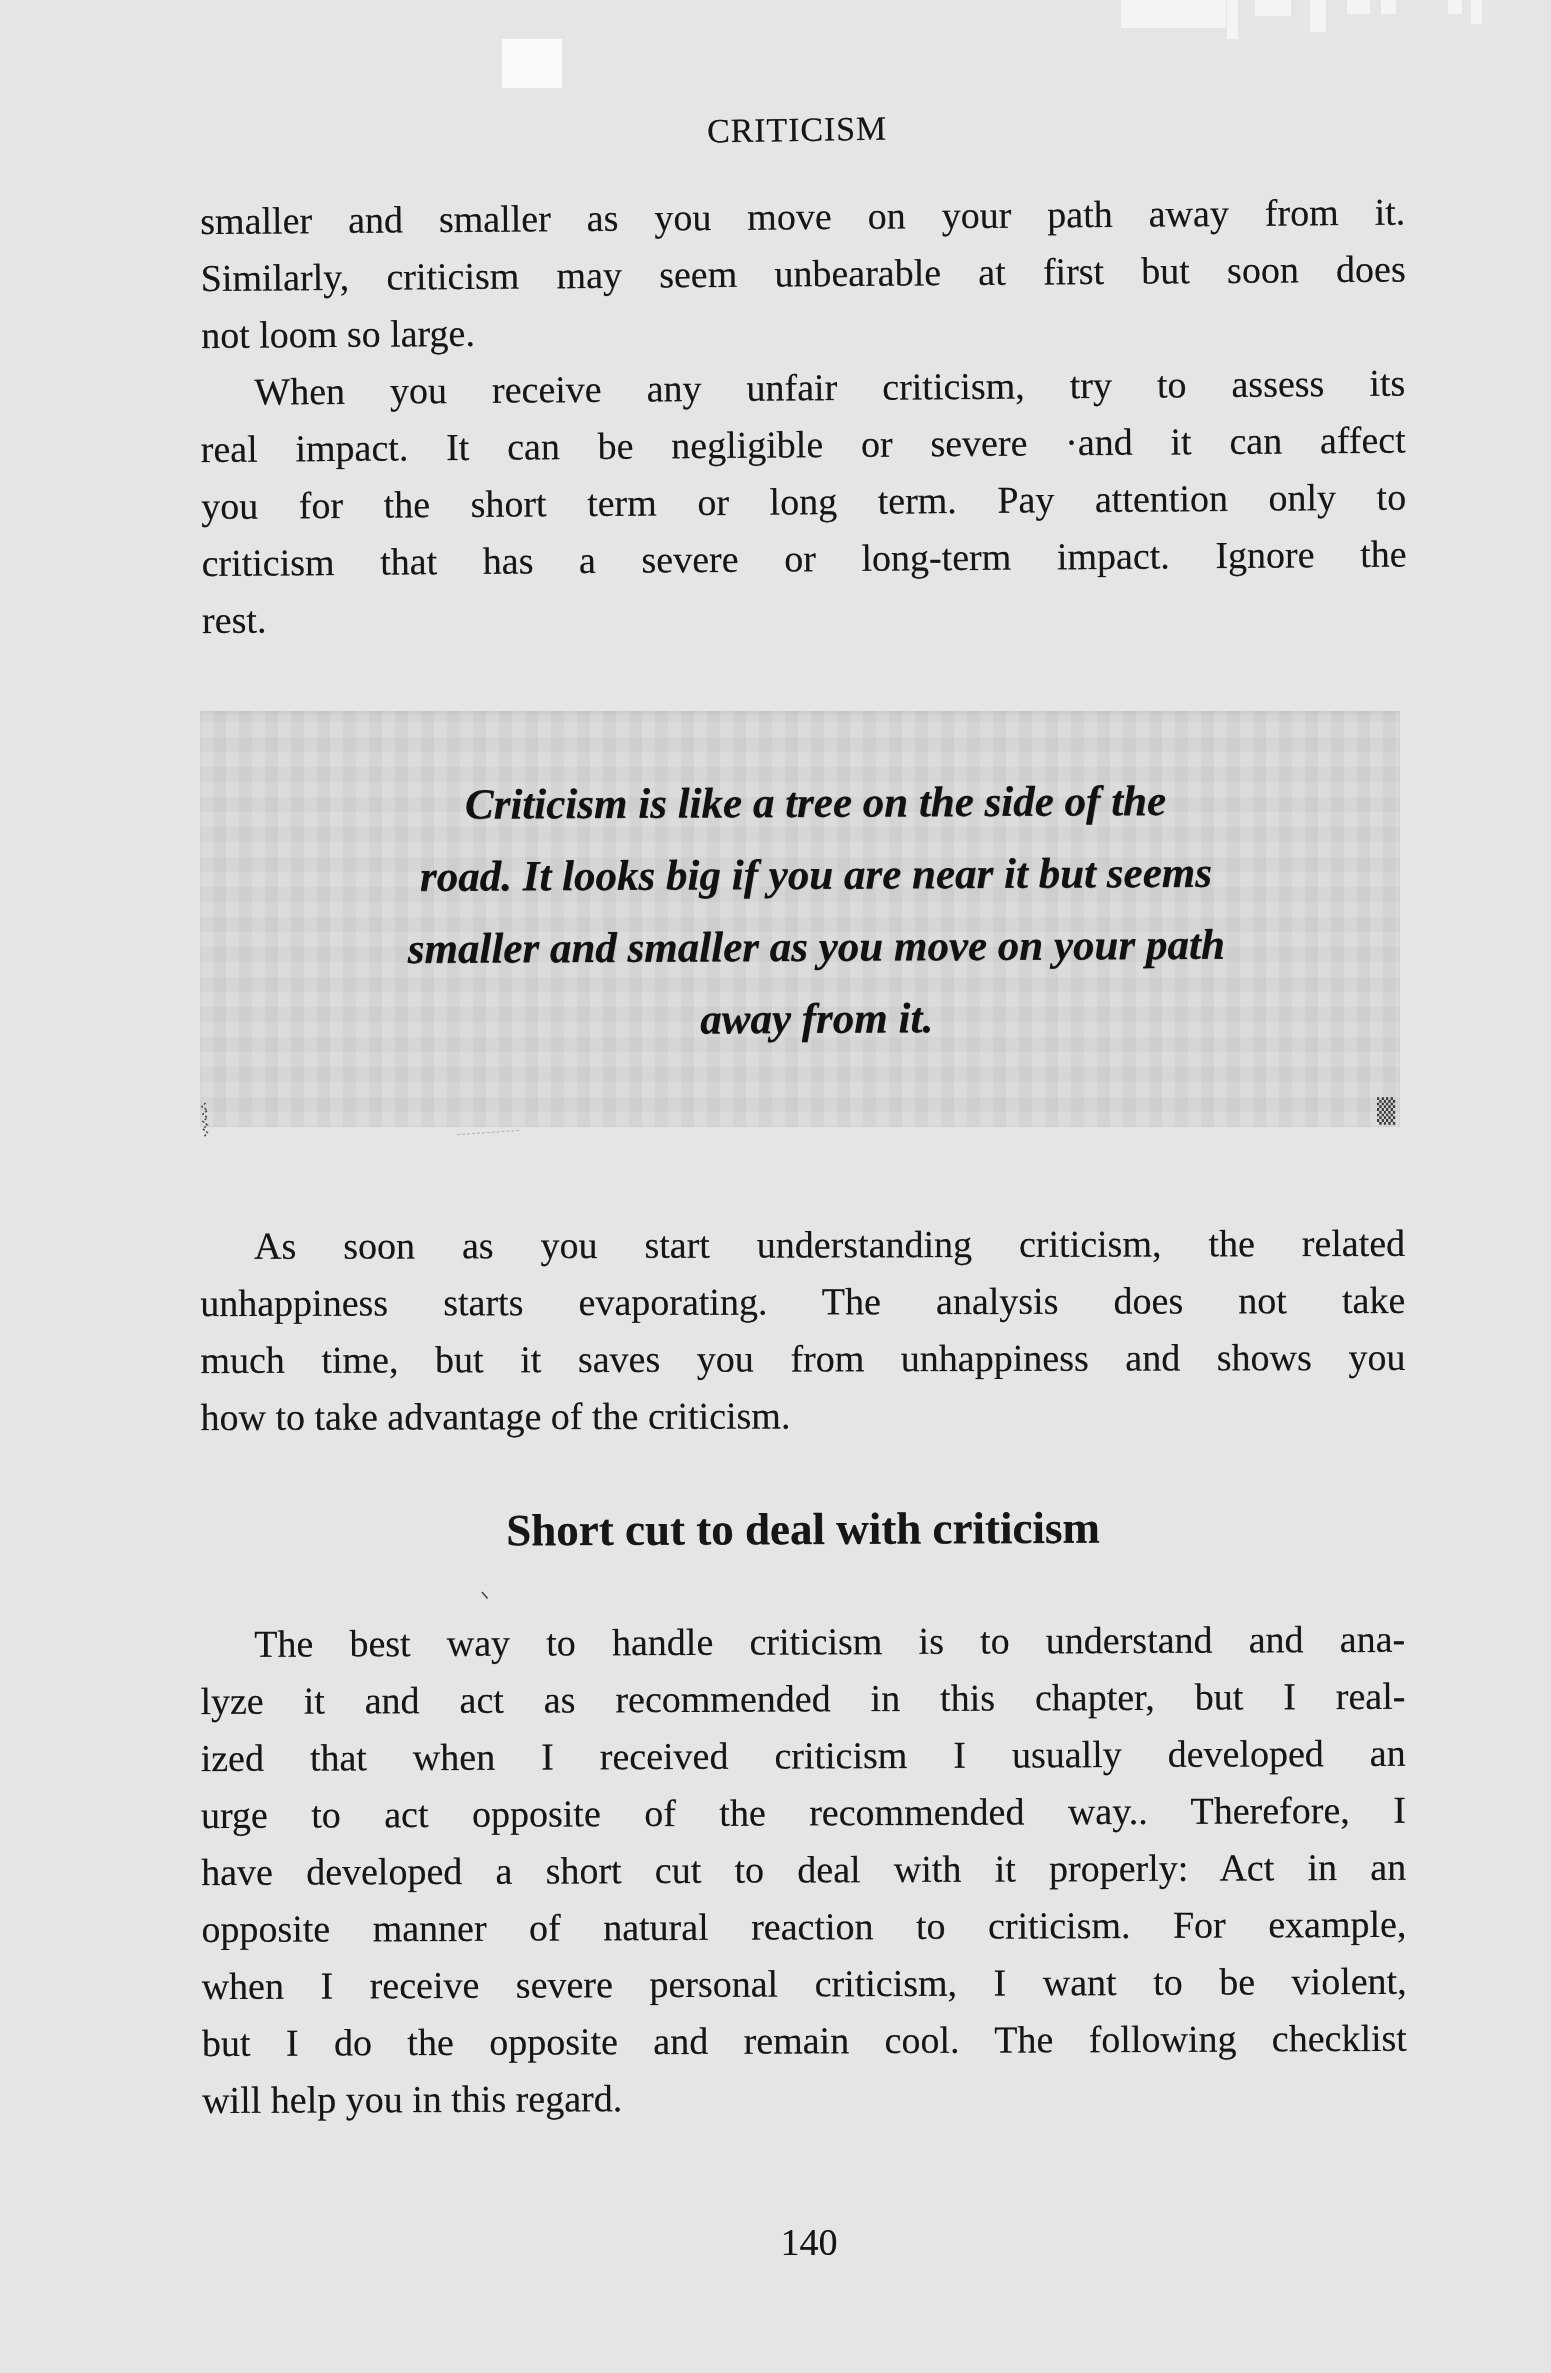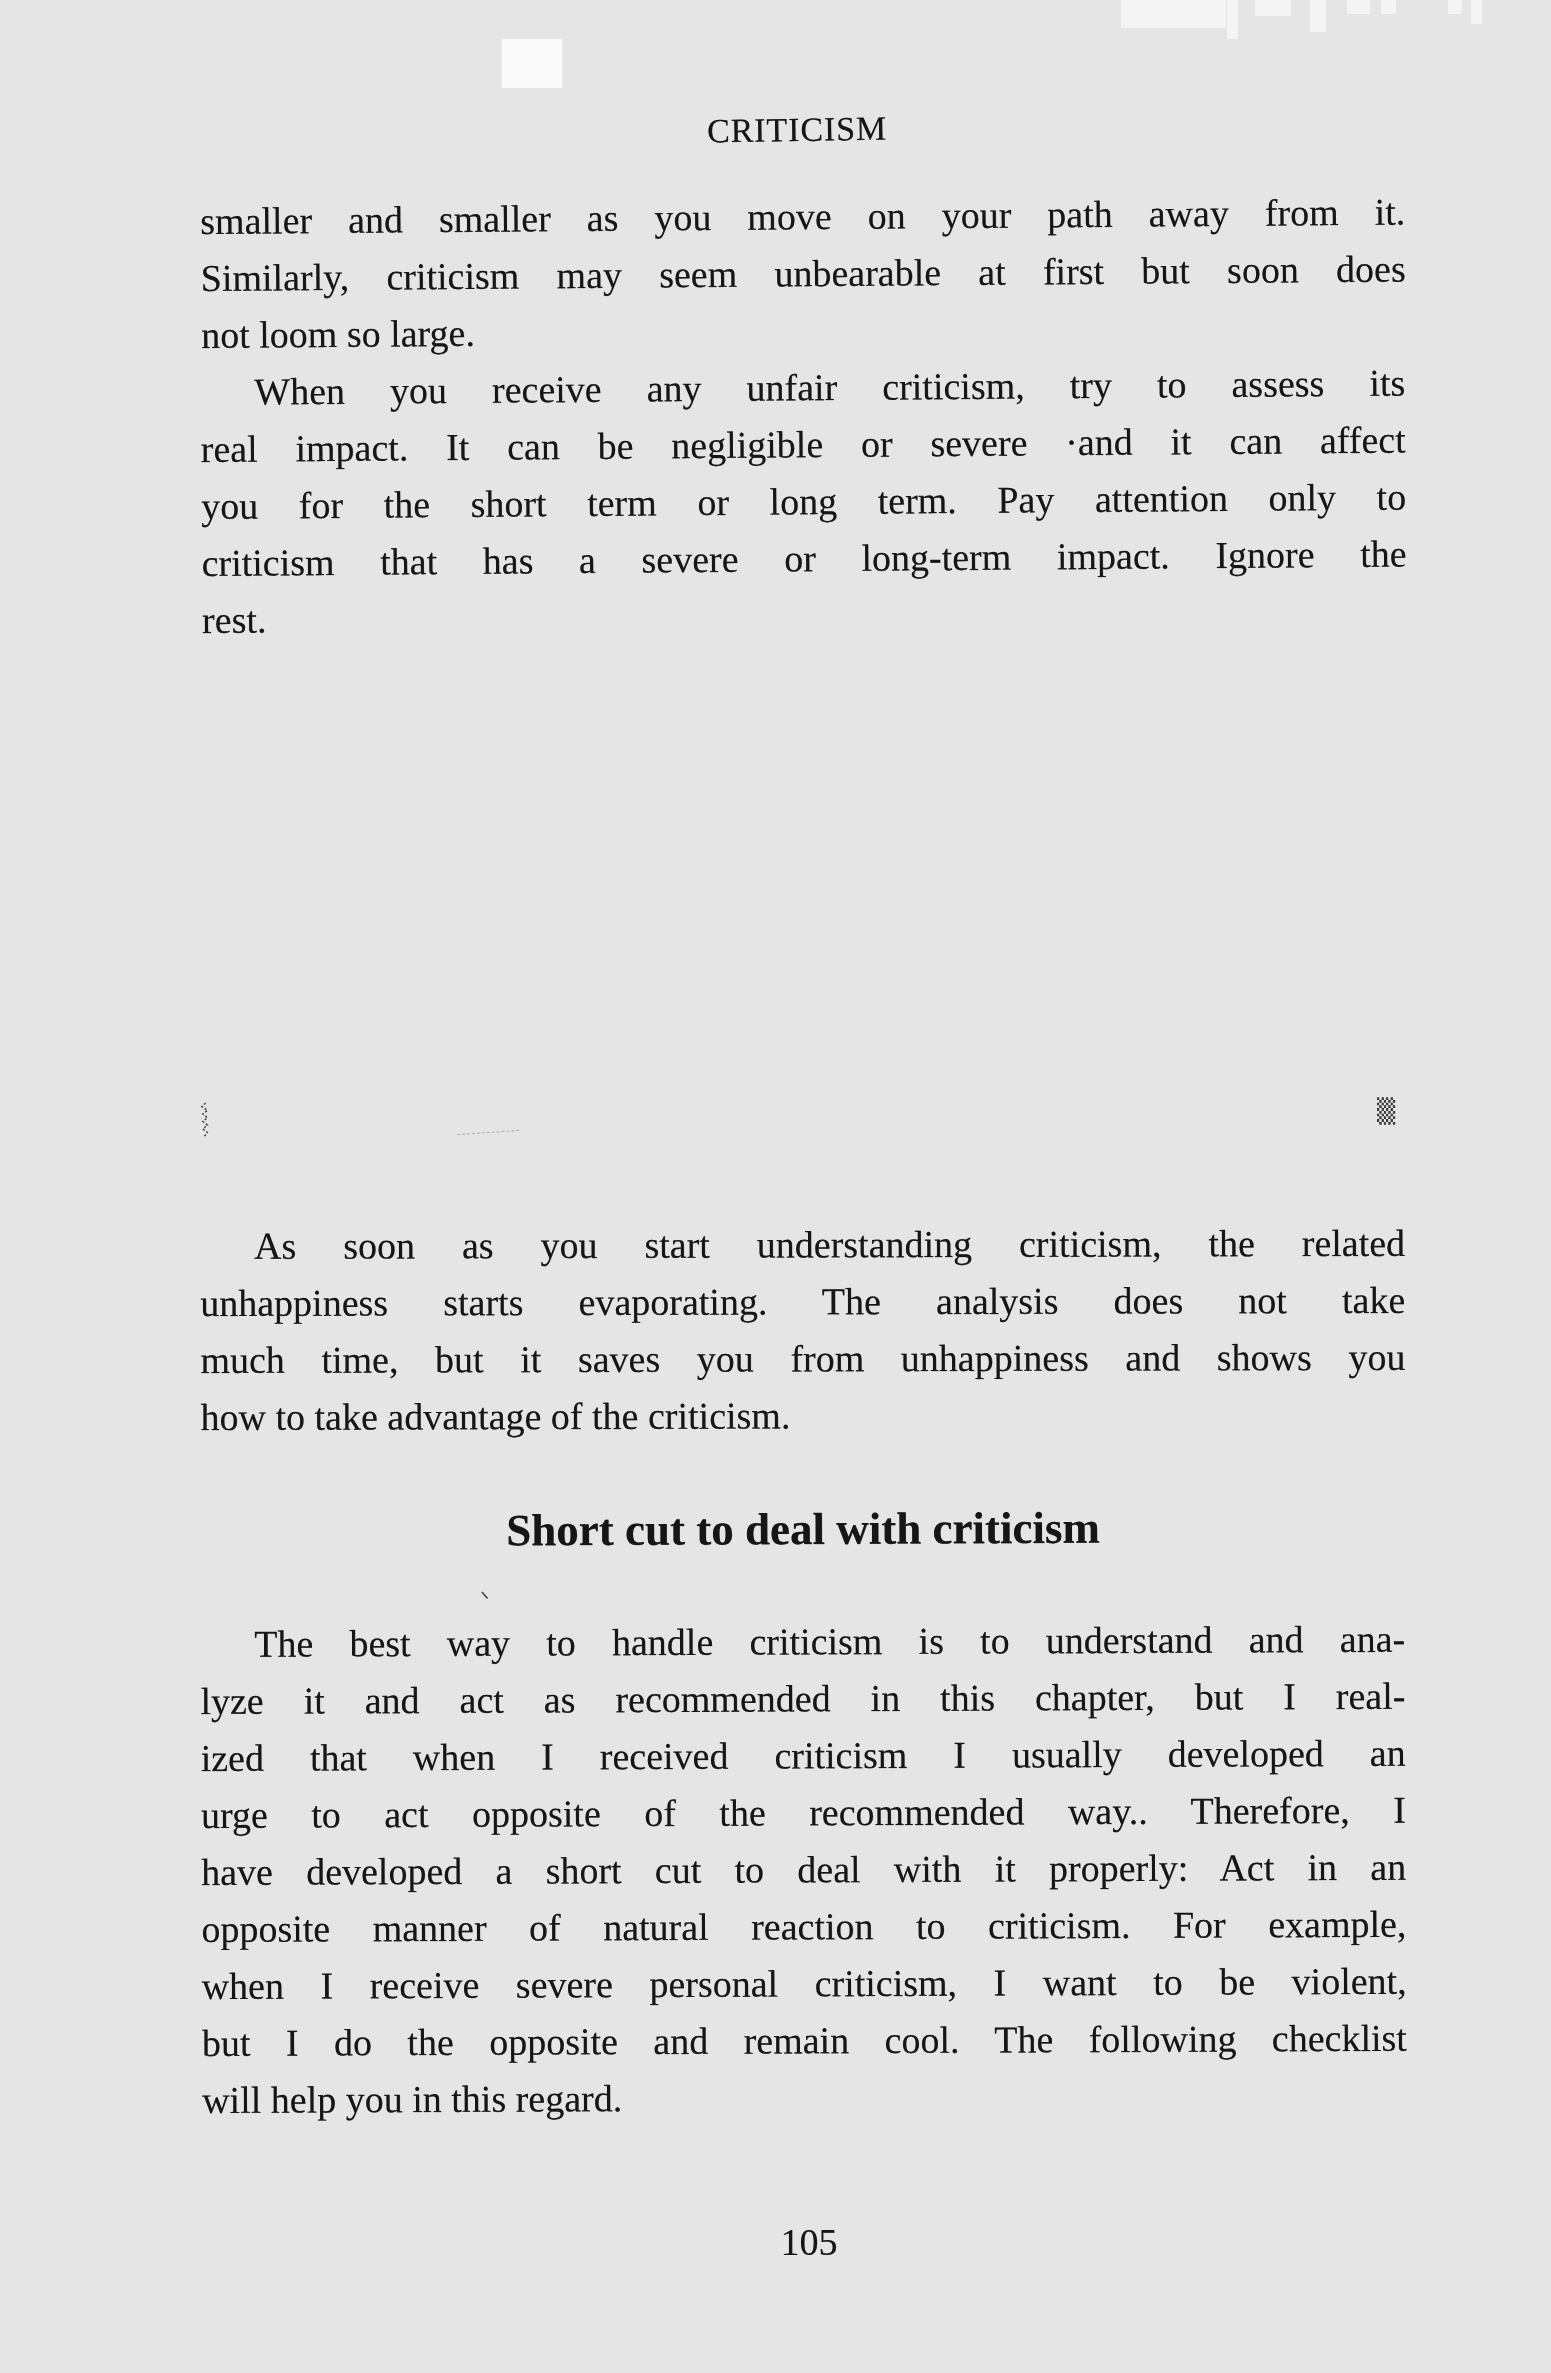--- a/index.html
+++ b/index.html
@@ -114,20 +114,28 @@
   </div>
 
   <div class="block" id="b1b">
     <div class="ln j ind">When you receive any unfair criticism, try to assess its</div>
     <div class="ln j">real impact. It can be negligible or severe ·and it can affect</div>
     <div class="ln j">you for the short term or long term. Pay attention only to</div>
     <div class="ln j">criticism that has a severe or long-term impact. Ignore the</div>
     <div class="ln l">rest.</div>
   </div>
 
+  <div class="qbox">
+    <div class="qtext">
+      <div class="qln">Criticism is like a tree on the side of the</div>
+      <div class="qln">road. It looks big if you are near it but seems</div>
+      <div class="qln">smaller and smaller as you move on your path</div>
+      <div class="qln">away from it.</div>
+    </div>
+  </div>
 
   <div class="squiggle">
     <svg width="11.2" height="37" viewBox="0 0 12 40">
       <polyline points="6,1 2,5 8,9 3,13 8,17 3,21 8,25 3,29 8,33 4,38" fill="none" stroke="#4a4a4a" stroke-width="1.6" stroke-dasharray="2.5,2"></polyline>
     </svg>
   </div>
   <div class="crosshatch">▒</div>
   <div class="scribble"></div>
 
   <div class="block" id="b2">
@@ -150,16 +158,16 @@
     <div class="ln j">lyze it and act as recommended in this chapter, but I real-</div>
     <div class="ln j">ized that when I received criticism I usually developed an</div>
     <div class="ln j">urge to act opposite of the recommended way.. Therefore, I</div>
     <div class="ln j">have developed a short cut to deal with it properly: Act in an</div>
     <div class="ln j">opposite manner of natural reaction to criticism. For example,</div>
     <div class="ln j">when I receive severe personal criticism, I want to be violent,</div>
     <div class="ln j">but I do the opposite and remain cool. The following checklist</div>
     <div class="ln l">will help you in this regard.</div>
   </div>
 
-  <div class="pnum">105</div>
+  <div class="pnum">140</div>
 
 </div>
 
 
 </body></html>

